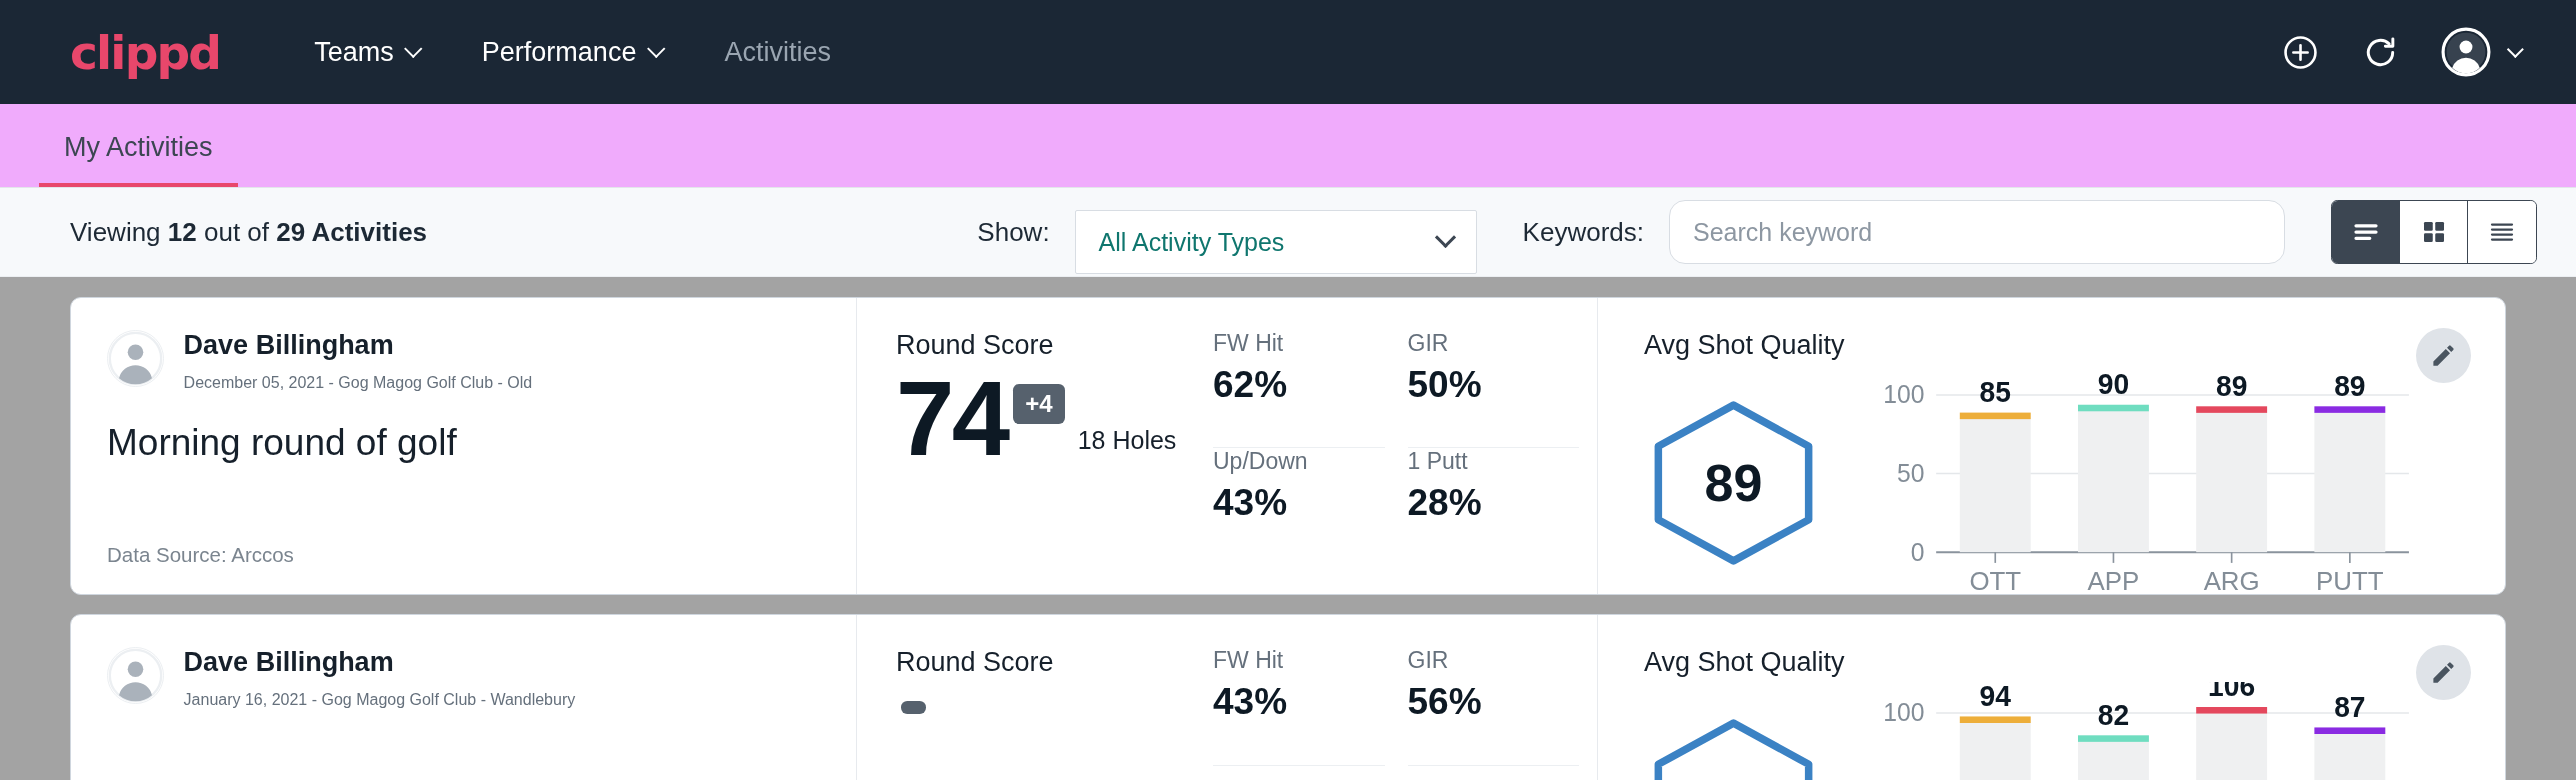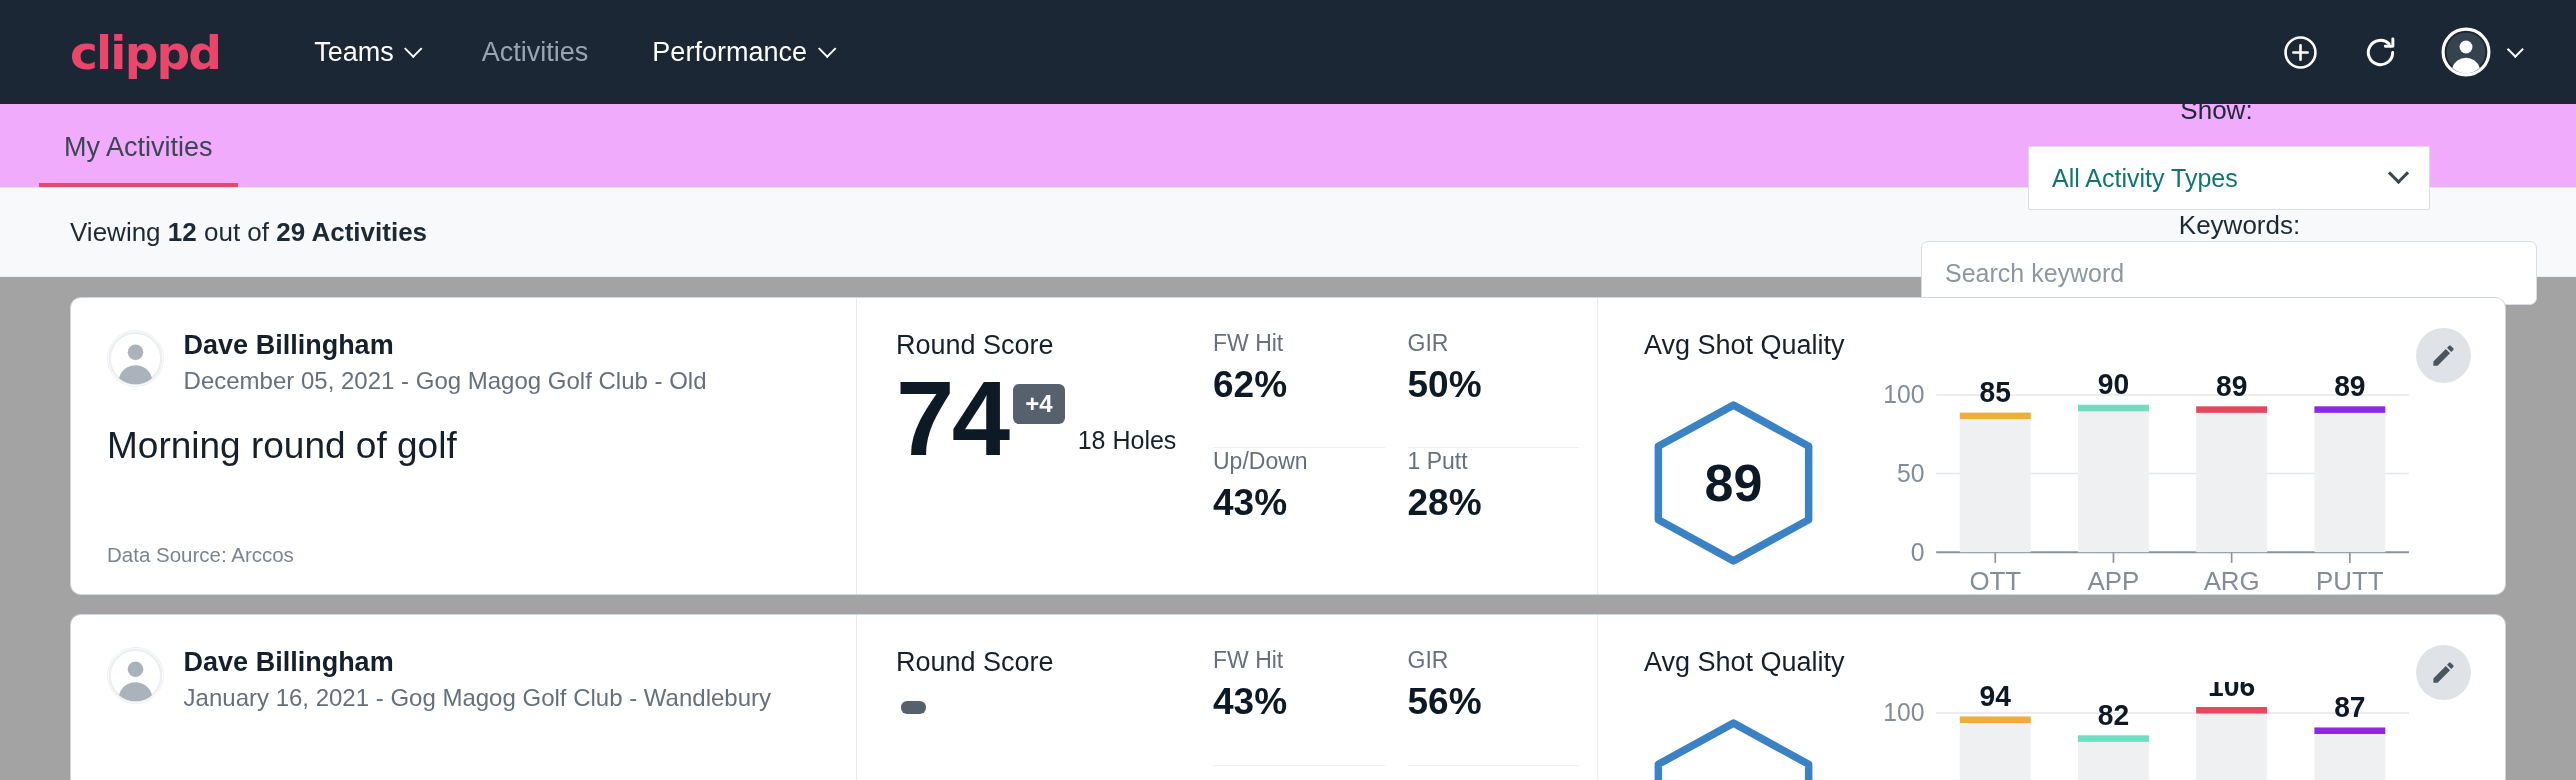--- a/index.html
+++ b/index.html
@@ -83,21 +83,21 @@
   .filterbar {
     background: #f7f9fb;
     height: 89px;
     display: flex;
     align-items: center;
     padding: 0 39px 0 70px;
     border-bottom: 0.9px solid #eceff2;
   }
   .viewing { font-size: 26px; color: #1d2935; white-space: nowrap; text-align: center; }
   .viewing b { font-weight: 700; }
-  .filtergroup { margin-left: auto; display: flex; align-items: center; flex-direction: column; }
+  .filtergroup { margin-left: auto; display: flex; align-items: center; }
   .flabel { font-size: 26px; color: #1d2935; margin-right: 25px; white-space: nowrap; }
   .select {
     width: 402px; height: 64px;
     background: #ffffff;
     border: 0.9px solid #d8dde3;
     border-radius: 2px;
     display: flex; align-items: center;
     padding: 0 23px;
     font-size: 25px; color: #0f766e;
     cursor: pointer;
@@ -109,21 +109,21 @@
     width: 15px; height: 15px;
     border-right: 3.6px solid #3c4652;
     border-bottom: 3.6px solid #3c4652;
     transform: rotate(45deg) translate(-3.6px,-3.6px);
   }
   .kwlabel { font-size: 26px; color: #1d2935; margin: 0 25px 0 46px; white-space: nowrap; }
   .search {
     width: 616px; height: 64px;
     background: #ffffff;
     border: 0.9px solid #d8dde3;
-    border-radius: 7px;
+    border-radius: 16px;
     padding: 0 23px;
     font-size: 25px;
     color: #1d2935;
     font-family: "Liberation Sans", sans-serif;
   }
   .search::placeholder { color: #8d97a2; }
 
   .viewtoggle {
     margin-left: 46px;
     display: flex;
@@ -170,21 +170,21 @@
   .idrow { display: flex; align-items: flex-start; gap: 19.6px; }
   .av {
     width: 57px; height: 57px; border-radius: 50%;
     background: #ffffff;
     border: 1.8px solid #eceff2;
     display: flex; align-items: center; justify-content: center;
     flex: none;
     overflow: hidden;
   }
   .pname { font-size: 27px; font-weight: 700; color: #16202b; line-height: 1.15; }
-  .pdate { font-size: 24px; color: #65707c; margin-top: 6px; }
+  .pdate { font-size: 16px; color: #65707c; margin-top: 13px; }
   .ctitle { font-size: 37px; color: #16202b; margin-top: 30px; font-weight: 400; }
   .csrc { font-size: 20.5px; color: #7b858f; margin-top: auto; }
 
   
   .col-score {
     width: 357px;
     border-left: 0.9px solid #e7eaee;
     padding: 32px 0 27px 39px;
     display: flex; flex-direction: column;
   }
@@ -246,26 +246,26 @@
 <body>
 
 <div class="topbar">
   <div class="logo">clippd</div>
 
   <div class="navitems">
     <div class="navitem">
       <span>Teams</span>
       <span class="chev"></span>
     </div>
-    <div class="navitem muted">
-      <span>Activities</span>
-    </div>
     <div class="navitem">
       <span>Performance</span>
       <span class="chev"></span>
+    </div>
+    <div class="navitem muted">
+      <span>Activities</span>
     </div>
   </div>
 
   <div class="topright">
     <div class="icon-btn">
       <svg width="39" height="39" viewBox="0 0 24 24" fill="none" stroke="#ffffff" stroke-width="1.6">
         <circle cx="12" cy="12" r="9.2"></circle>
           <path d="M12 7.6v8.8M7.6 12h8.8" stroke-linecap="round"></path>
       </svg>
     </div>

